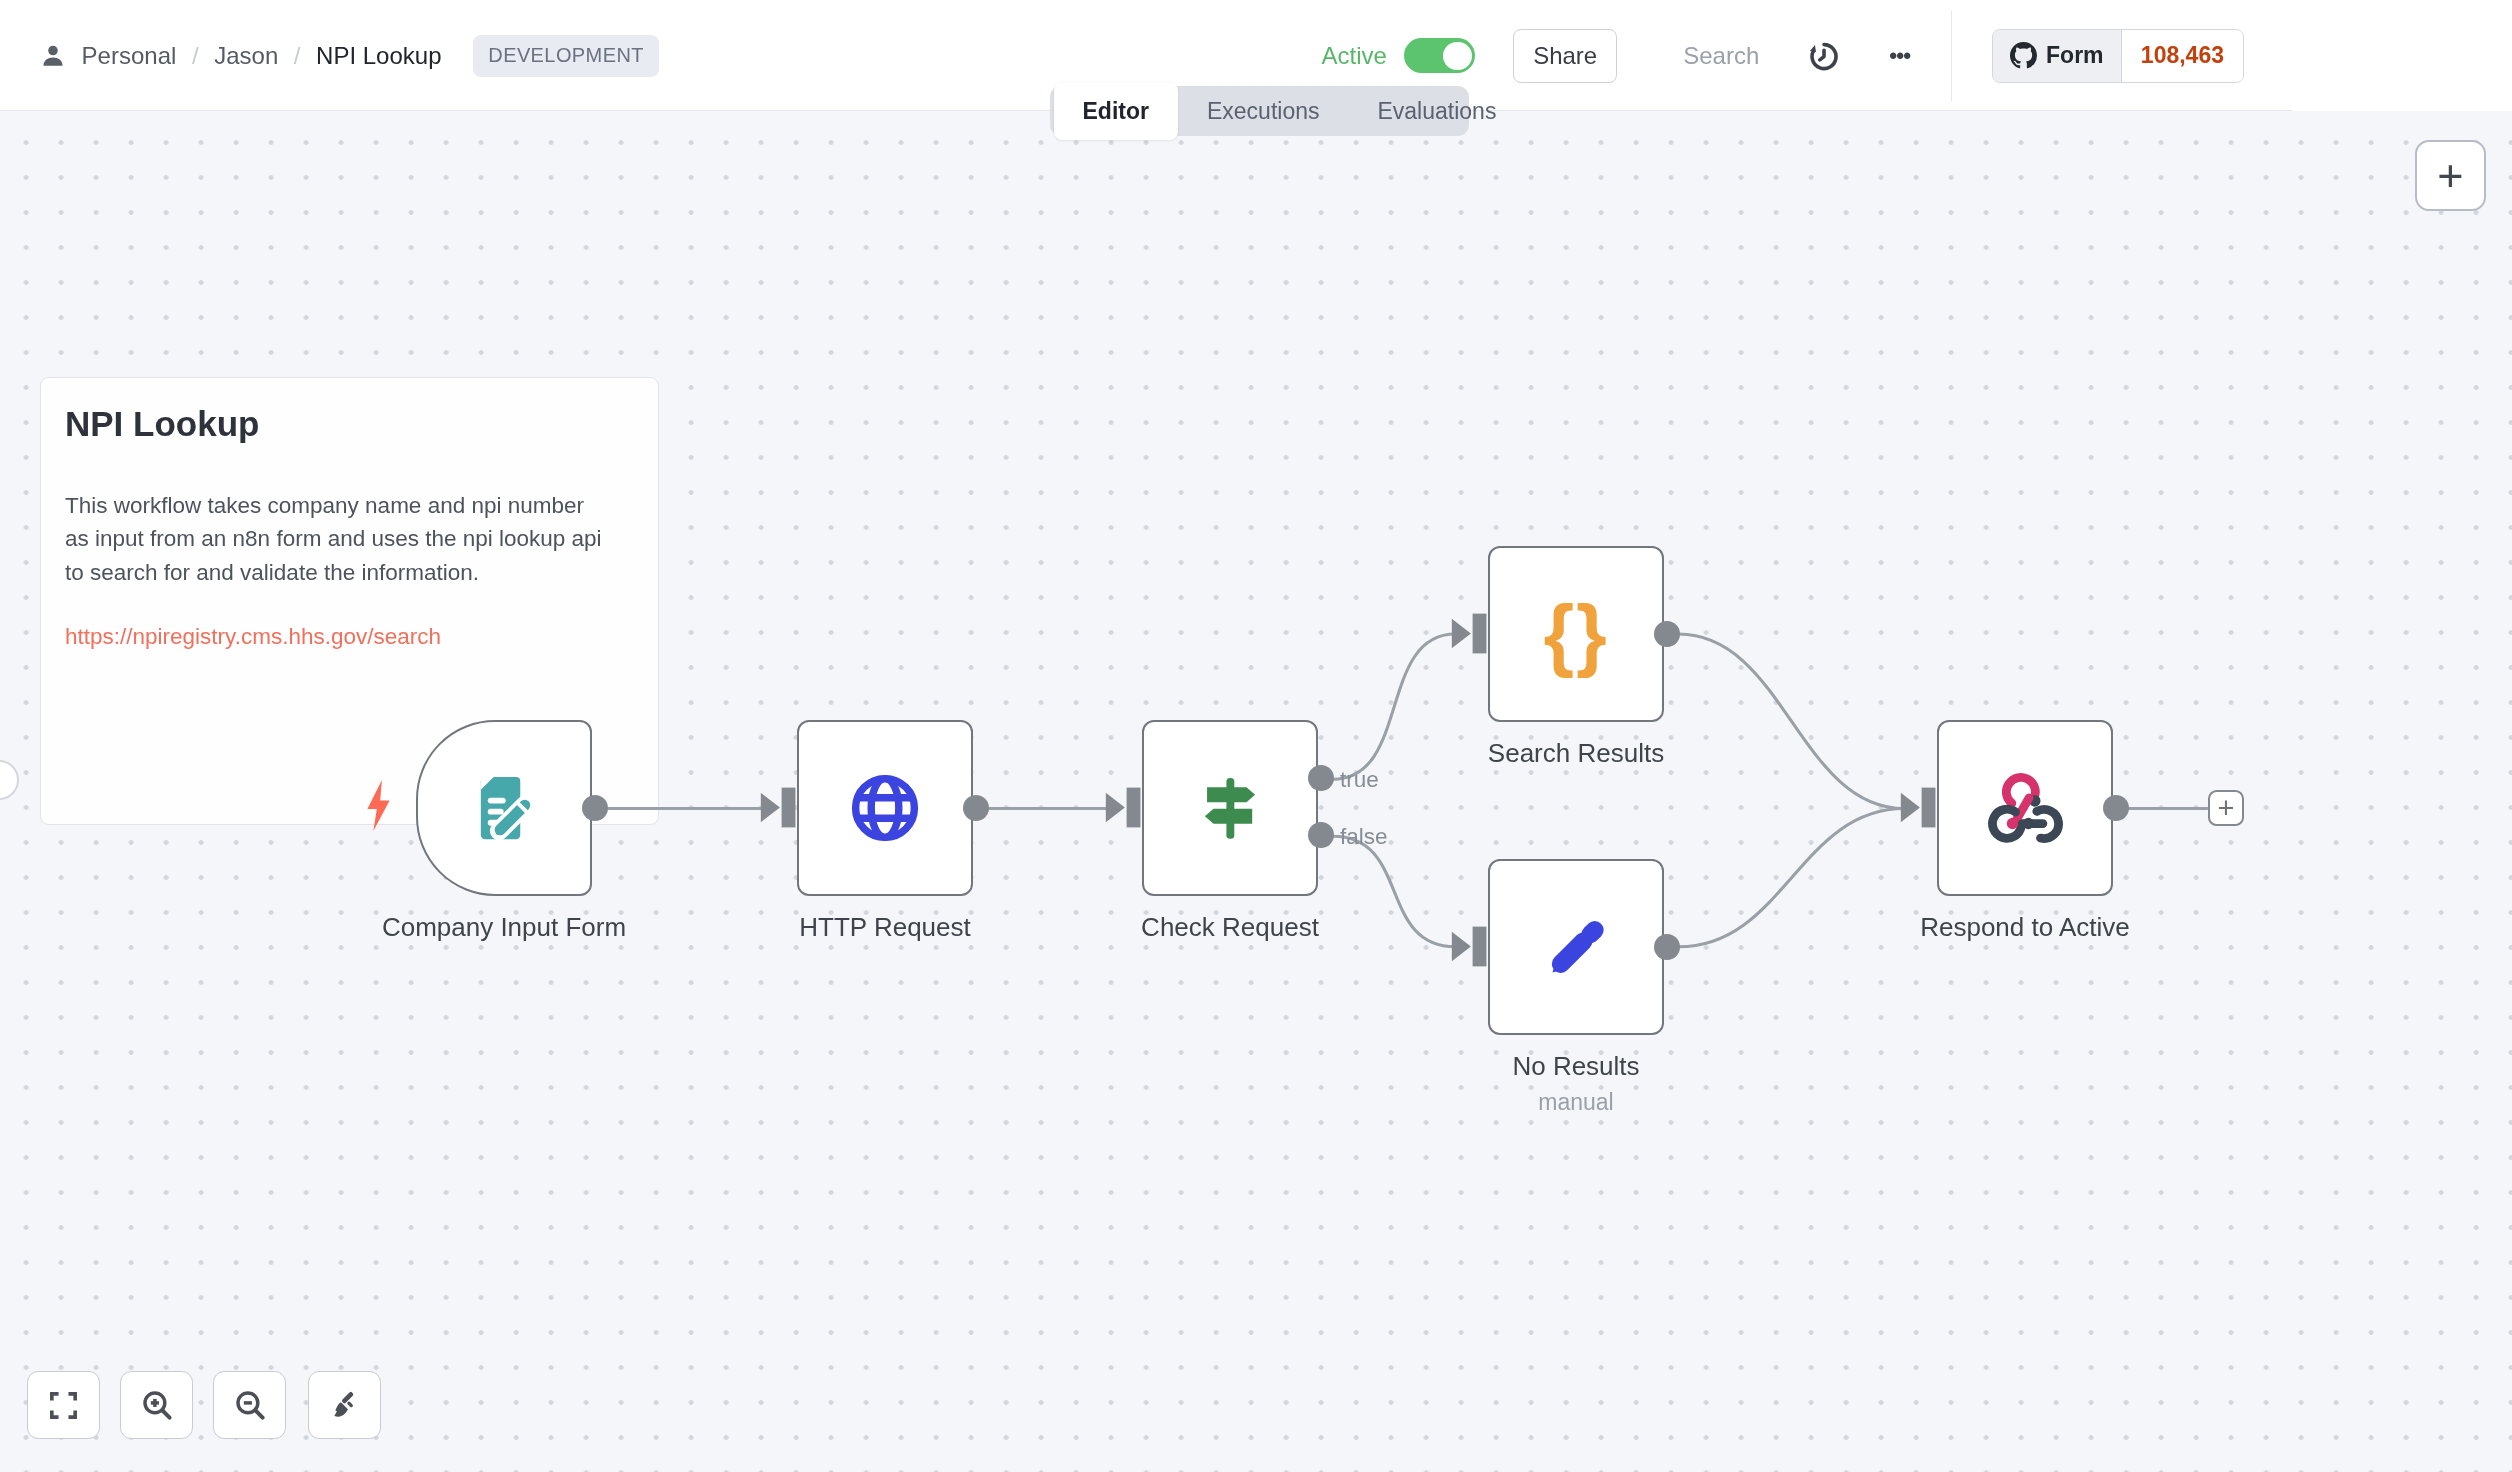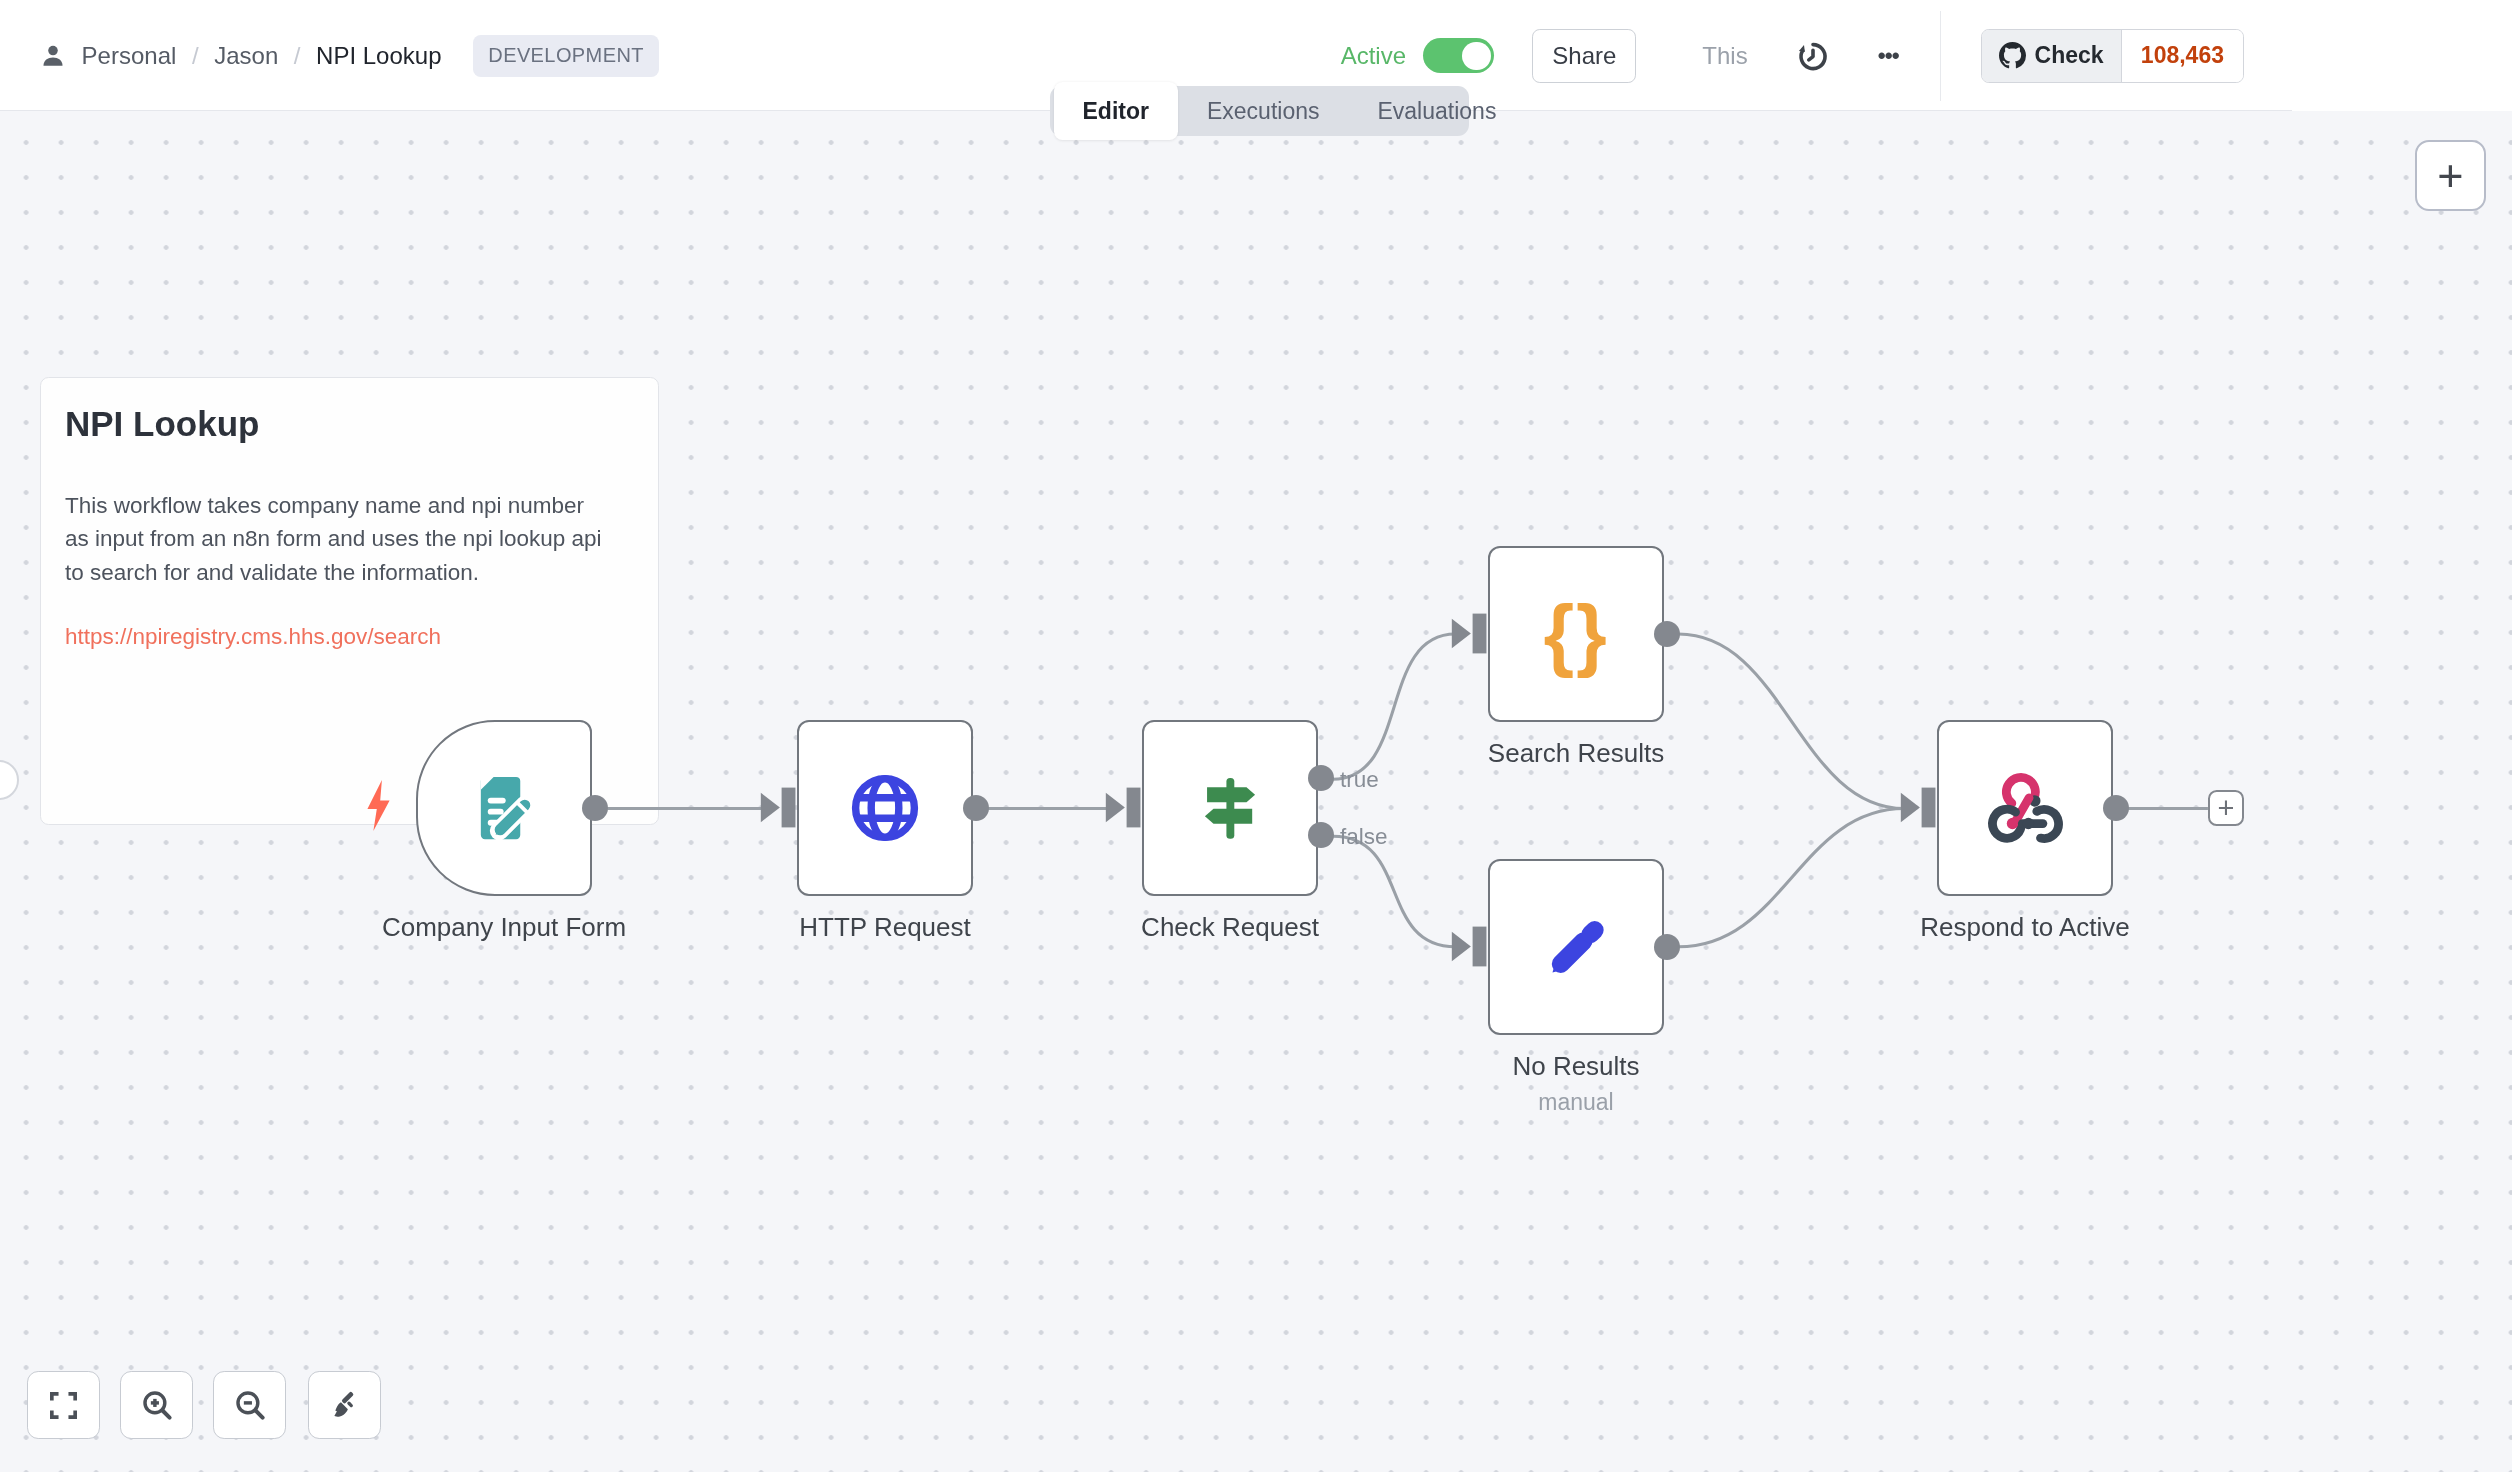--- a/index.html
+++ b/index.html
@@ -152,38 +152,38 @@
       <span class="crumb current">NPI Lookup</span>
       <span class="badge">DEVELOPMENT</span>
     </div>
 
     <div class="header-right">
       <span class="active-label">Active</span>
       <div class="toggle">
         <div class="knob"></div>
       </div>
       <button class="share-btn">Share</button>
-      <span class="saved-label">This</span>
+      <span class="saved-label">Search</span>
       <div class="icon-btn">
         <svg width="36" height="36" viewBox="0 0 24 24">
           <path d="M5.1 8.4 A8 8 0 1 0 12 4.4" fill="none" stroke="#3d4249" stroke-width="2.4" stroke-linecap="round"></path>
           <polygon points="6.6,9.4 2.6,8.6 6.0,4.6" fill="#3d4249"></polygon>
           <path d="M12 12.4 V8.2 M12 12.4 L9.2 14.6" fill="none" stroke="#3d4249" stroke-width="2.4" stroke-linecap="round"></path>
         </svg>
       </div>
       <div class="icon-btn">
         <span class="more-glyph">•••</span>
       </div>
       <div class="header-divider"></div>
       <div class="star-widget">
         <div class="star-left">
           <svg width="27" height="27" viewBox="0 0 16 16">
             <path fill="#24292f" d="M8 0C3.58 0 0 3.58 0 8c0 3.54 2.29 6.53 5.47 7.59.4.07.55-.17.55-.38 0-.19-.01-.82-.01-1.49-2.01.37-2.53-.49-2.69-.94-.09-.23-.48-.94-.82-1.13-.28-.15-.68-.52-.01-.53.63-.01 1.08.58 1.23.82.72 1.21 1.87.87 2.33.66.07-.52.28-.87.51-1.07-1.78-.2-3.64-.89-3.64-3.95 0-.87.31-1.59.82-2.15-.08-.2-.36-1.02.08-2.12 0 0 .67-.21 2.2.82.64-.18 1.32-.27 2-.27s1.36.09 2 .27c1.53-1.04 2.2-.82 2.2-.82.44 1.1.16 1.92.08 2.12.51.56.82 1.27.82 2.15 0 3.07-1.87 3.75-3.65 3.95.29.25.54.73.54 1.48 0 1.07-.01 1.93-.01 2.2 0 .21.15.46.55.38A8.01 8.01 0 0 0 16 8c0-4.42-3.58-8-8-8z"></path>
           </svg>
-          <span>Check</span>
+          <span>Form</span>
         </div>
         <div class="star-right">
           <span>108,463</span>
         </div>
       </div>
     </div>
   </div>
 
   <div class="tabbar">
     <div class="tab active">Editor</div>

